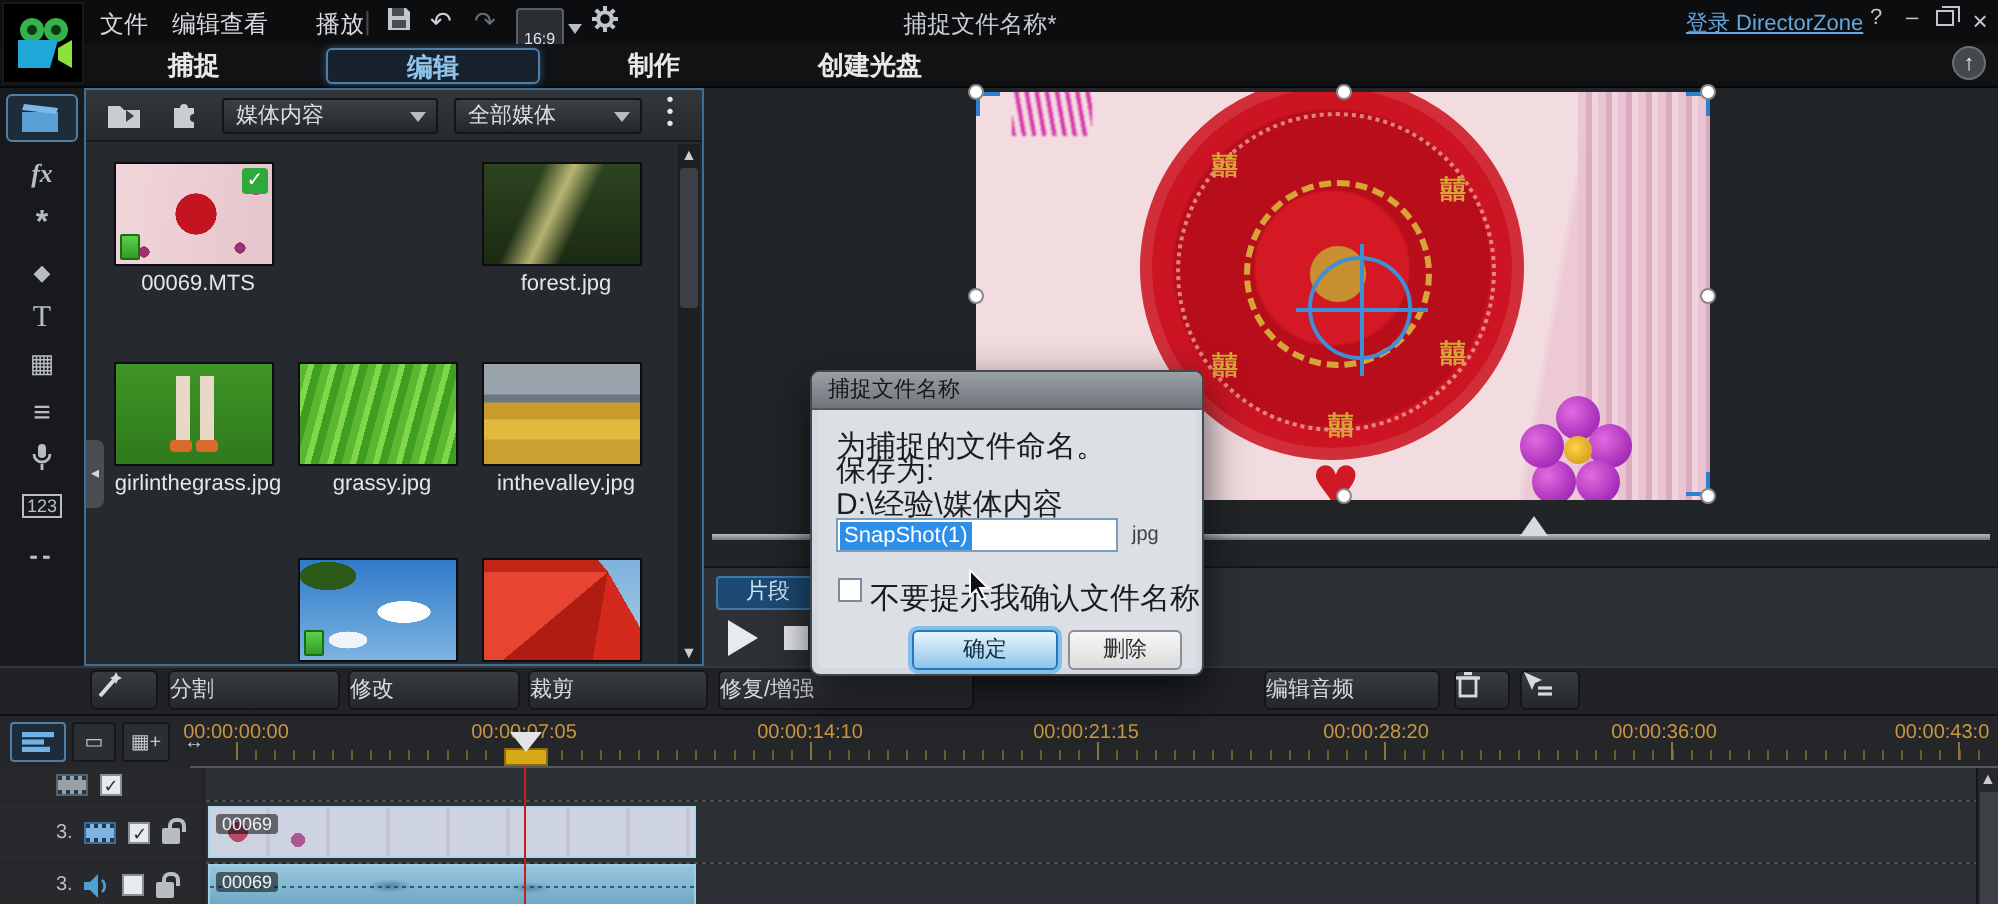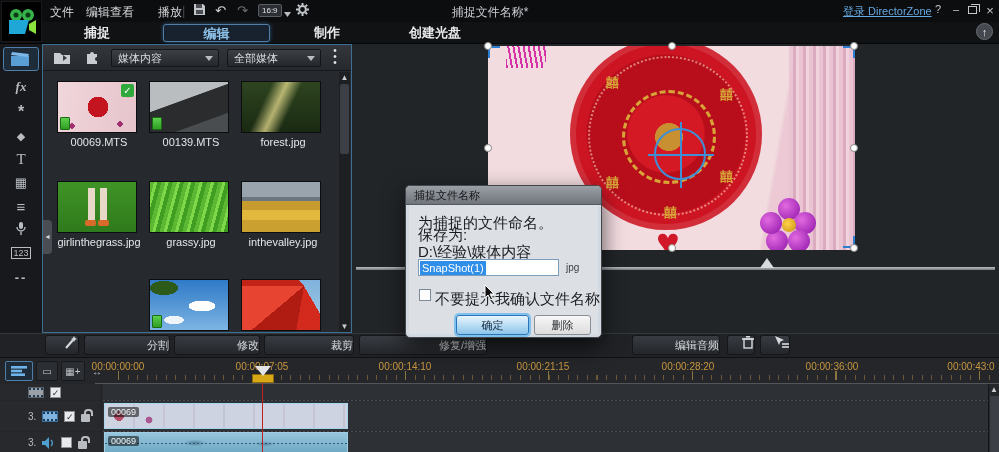--- a/index.html
+++ b/index.html
@@ -7,21 +7,21 @@
     font-family:"Liberation Sans","DejaVu Sans",sans-serif; }
   #app { position:relative; width:999px; height:452px; background:#26292d; }
 
   
   .titlebar { position:absolute; left:0; top:0; width:999px; height:22px; background:#0b0d0f; }
   .applogo { position:absolute; left:1px; top:1px; width:41px; height:41px; background:#000; z-index:40;
     border:1px solid #17191c; display:flex; align-items:center; justify-content:center; }
   .menu { position:absolute; top:4px; font-size:12px; color:#d8dadd; cursor:default; }
   .tbico { position:absolute; top:3px; color:#cfd2d6; font-size:13px; line-height:16px; text-align:center; }
   .ratio { position:absolute; top:4px; font-size:8px; color:#dfe2e6; border:1px solid #5a5e64; background:#2b2e33;
-    padding:1px 3px; border-radius:2px; }
+    padding:10px 3px; border-radius:2px; }
   .proj-title { position:absolute; top:4px; left:380px; width:220px; text-align:center; font-size:12px; color:#c9ccd0; }
   .login { position:absolute; top:4px; left:843px; font-size:11px; color:#66a8e0; text-decoration:underline; }
   .winbtn { position:absolute; top:3px; width:16px; text-align:center; font-size:11px; color:#c3c6ca; }
   .restore-glyph { display:inline-block; width:9px; height:8px; border:1px solid #c3c6ca; position:relative; top:1px; }
   .restore-glyph::before { content:""; position:absolute; left:2px; top:-3px; width:8px; height:7px; border:1px solid #c3c6ca; border-left:none; border-bottom:none; }
 
   
   .tabbar { position:absolute; left:0; top:22px; width:999px; height:22px; background:#101214; border-bottom:1px solid #050607; }
   .mode-tab { position:absolute; top:2px; height:18px; line-height:18px; font-size:13px; font-weight:bold; color:#e6e8ea; text-align:center; }
   .mode-tab.active { background:#17222e; border:1px solid #4f7ea8; border-radius:3px; color:#8fc3ea; box-shadow:0 0 4px rgba(80,150,210,.5); }
@@ -121,21 +121,21 @@
   .seek-thumb { position:absolute; top:214px; width:0; height:0; border-left:7px solid transparent; border-right:7px solid transparent; border-bottom:10px solid #d8dbde; }
   .playstrip { position:absolute; left:0; top:239px; width:647px; height:50px; background:#2d3135; border-top:1px solid #141619; }
   .clip-mode-btn { position:absolute; left:6px; top:4px; width:52px; height:17px; background:#1c4a73; border:1px solid #3e79ab;
     border-radius:2px; color:#cfe6f8; font-size:11px; text-align:center; line-height:15px; }
   .play-tri { position:absolute; left:12px; top:26px; width:0; height:0; border-top:9px solid transparent; border-bottom:9px solid transparent; border-left:15px solid #e8eaee; }
   .stop-sq { position:absolute; left:40px; top:29px; width:12px; height:12px; background:#e8eaee; }
 
   
   .toolbar { position:absolute; left:0; top:333px; width:999px; height:24px; background:#202226; border-top:1px solid #34373c; }
   .tbtn { position:absolute; top:1px; height:20px; background:linear-gradient(#383c42,#24262a); border:1px solid #141619;
-    border-radius:3px; color:#d8dbde; font-size:11px; text-align:right; line-height:18px; }
+    border-radius:3px; color:#d8dbde; font-size:11px; text-align:left; line-height:18px; }
 
   
   .timeline { position:absolute; left:0; top:357px; width:999px; height:95px; background:#24262a; border-top:1px solid #0e1012; }
   .tl-tool { position:absolute; top:3px; height:20px; background:#2b2e32; border:1px solid #16181b; border-radius:2px;
     color:#c3c6ca; display:flex; align-items:center; justify-content:center; font-size:10px; }
   .tl-tool.selected { border-color:#4f7ea8; background:#1e2c3a; }
   .ruler { position:absolute; left:95px; top:1px; width:904px; height:24px; }
   .tstamp { position:absolute; top:2px; font-size:10px; color:#c9973f; transform:translateX(-50%); white-space:nowrap; }
   .ticks-minor { position:absolute; left:23px; top:16px; width:880px; height:5px;
     background:repeating-linear-gradient(90deg,#6b5a33 0 1px,rgba(0,0,0,0) 1px 9.57px); }
@@ -323,26 +323,20 @@
 
     <div class="tab-handle">◂</div>
 
     <div class="cell" style="left:14px;top:36px">
       <div class="thumb" data-kind="doily">
         <span class="check-badge">✓</span>
         <span class="clip-badge"></span>
       </div>
       <div class="cell-label">00069.MTS</div>
     </div>
-    <div class="cell" style="left:106px;top:36px">
-      <div class="thumb" data-kind="car">
-        <span class="clip-badge"></span>
-      </div>
-      <div class="cell-label">00139.MTS</div>
-    </div>
     <div class="cell" style="left:198px;top:36px">
       <div class="thumb" data-kind="forest"></div>
       <div class="cell-label">forest.jpg</div>
     </div>
 
     <div class="cell" style="left:106px;top:136px">
       <div class="thumb" data-kind="grass"></div>
       <div class="cell-label">grassy.jpg</div>
     </div>
     <div class="cell" style="left:14px;top:136px">
@@ -401,20 +395,25 @@
     <span class="handle" style="left:316px;top:200px"></span>
     <span class="handle" style="left:498px;top:200px"></span>
     <span class="bracket" style="left:136px;top:2px;border-right:none;border-bottom:none"></span>
     <span class="bracket" style="left:491px;top:2px;border-left:none;border-bottom:none"></span>
     <span class="bracket" style="left:136px;top:192px;border-right:none;border-top:none"></span>
     <span class="bracket" style="left:491px;top:192px;border-left:none;border-top:none"></span>
 
     <div class="seekbar"></div>
     <span class="seek-thumb" style="left:408px"></span>
 
+    <div class="playstrip">
+      <span class="clip-mode-btn">片段</span>
+      <span class="play-tri"></span>
+      <span class="stop-sq"></span>
+    </div>
   </div>
 
   <div class="toolbar">
     <span class="tbtn" style="left:45px;width:34px">
       <svg width="16" height="14" viewBox="0 0 16 14">
           <line x1="4" y1="12" x2="11" y2="4" stroke="#d8dbde" stroke-width="2"></line>
           <path d="M12 0l1 2 2 1-2 1-1 2-1-2-2-1 2-1z" fill="#d8dbde"></path>
         </svg>
     </span>
     <span class="tbtn" style="left:84px;width:86px">分割</span>

